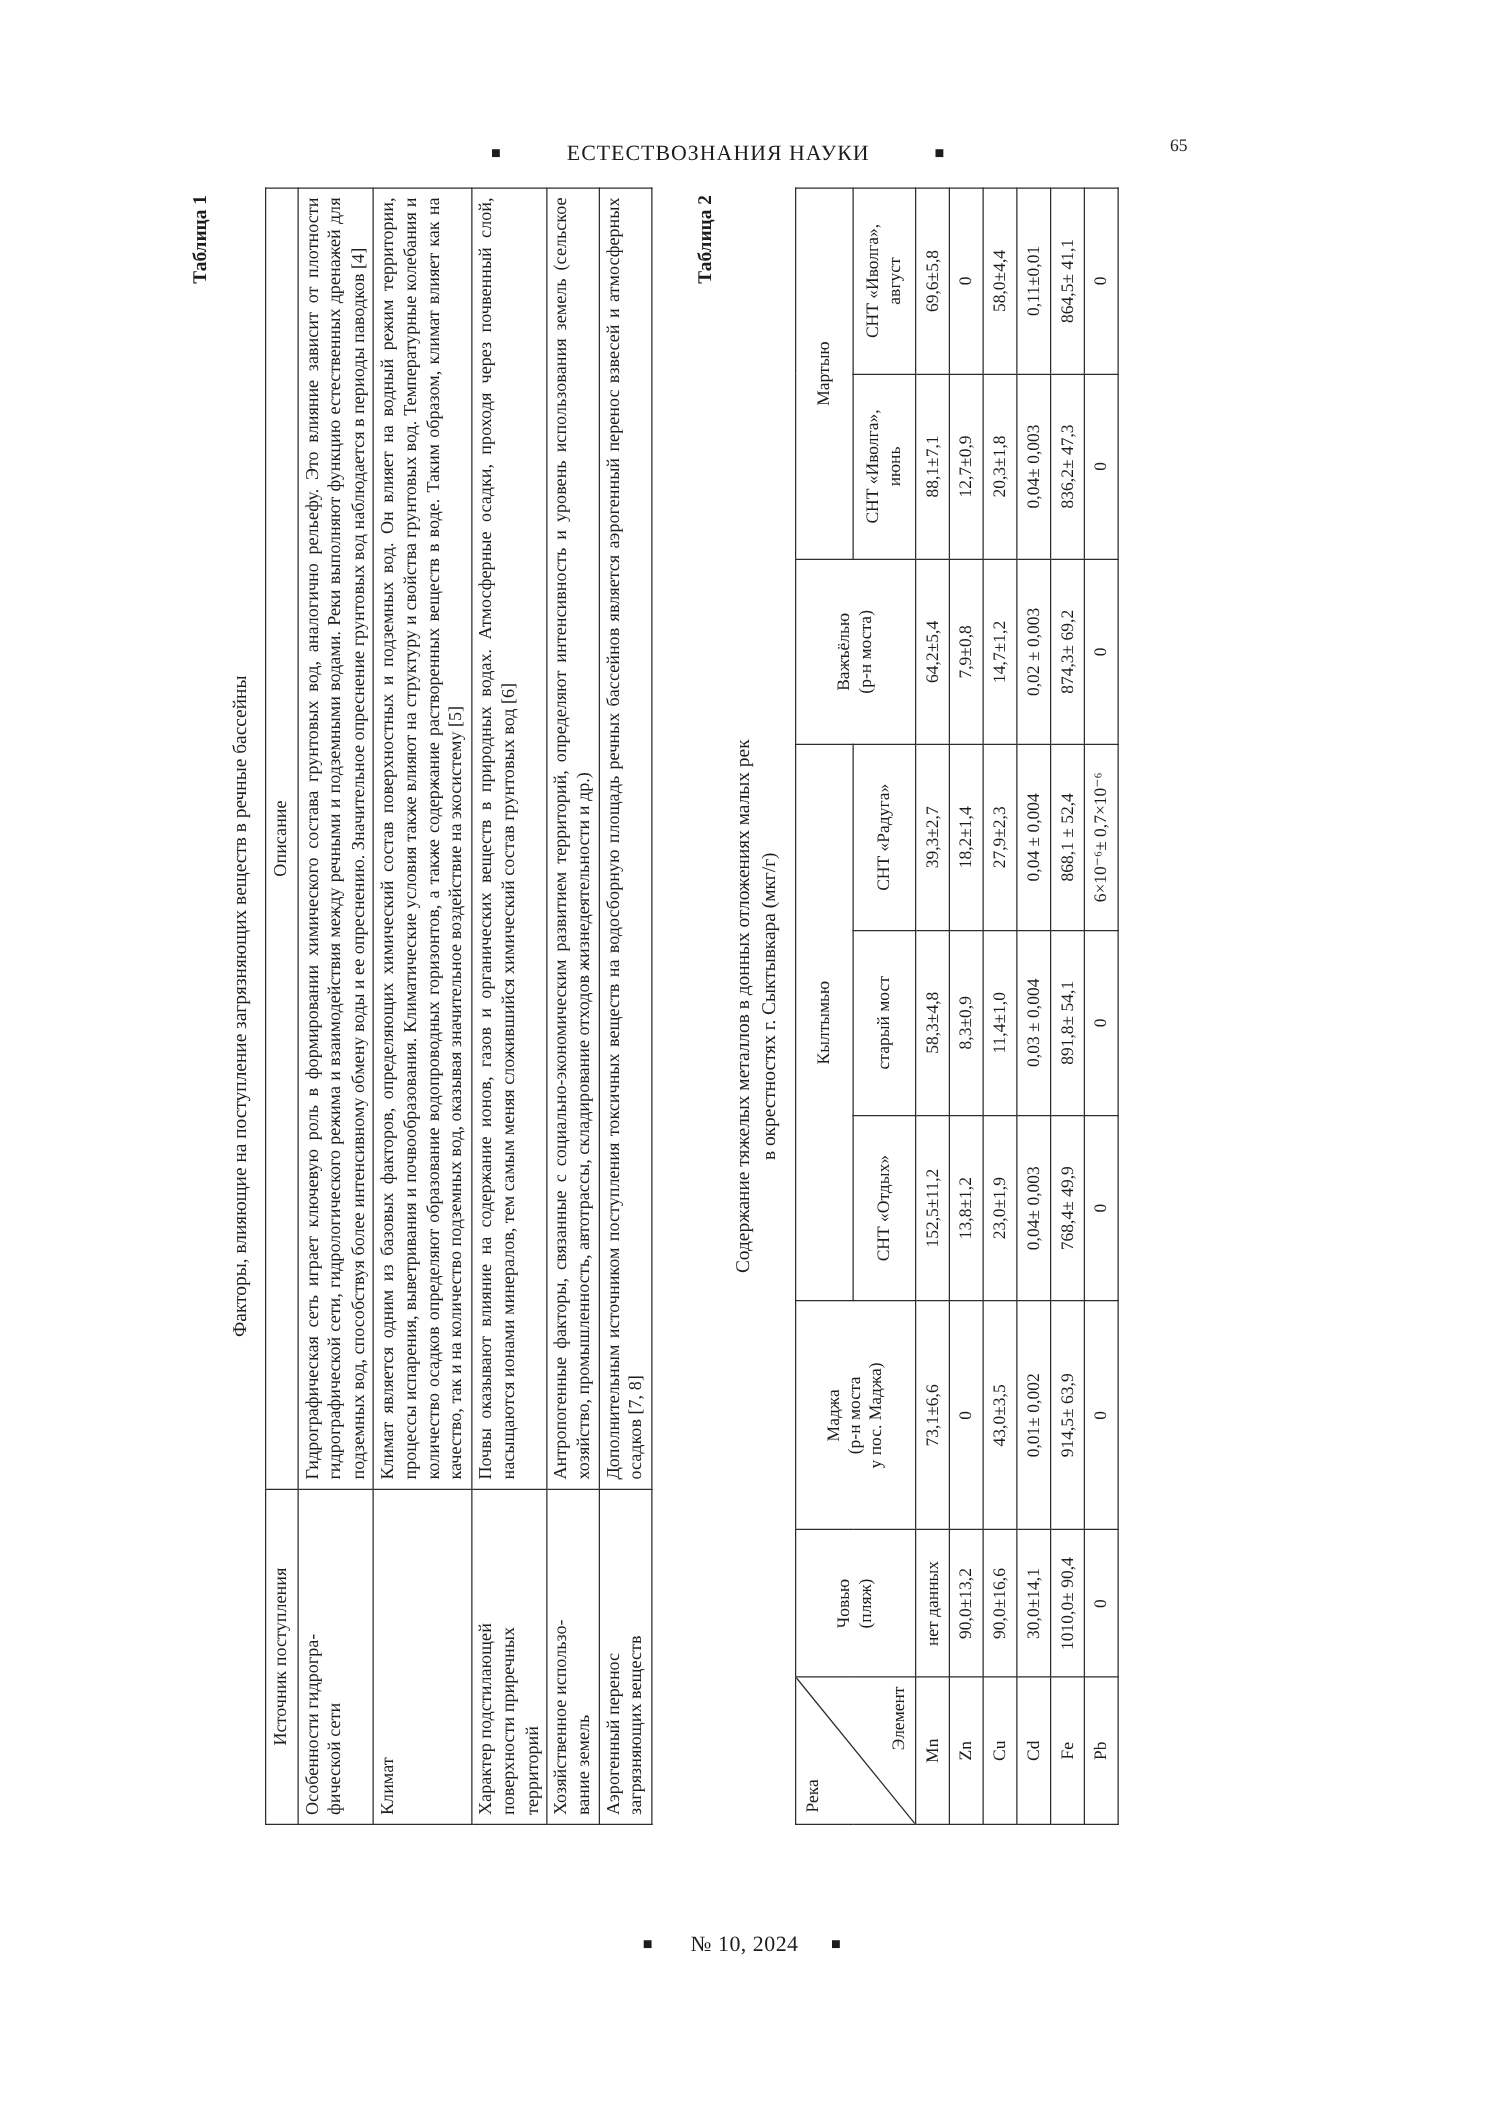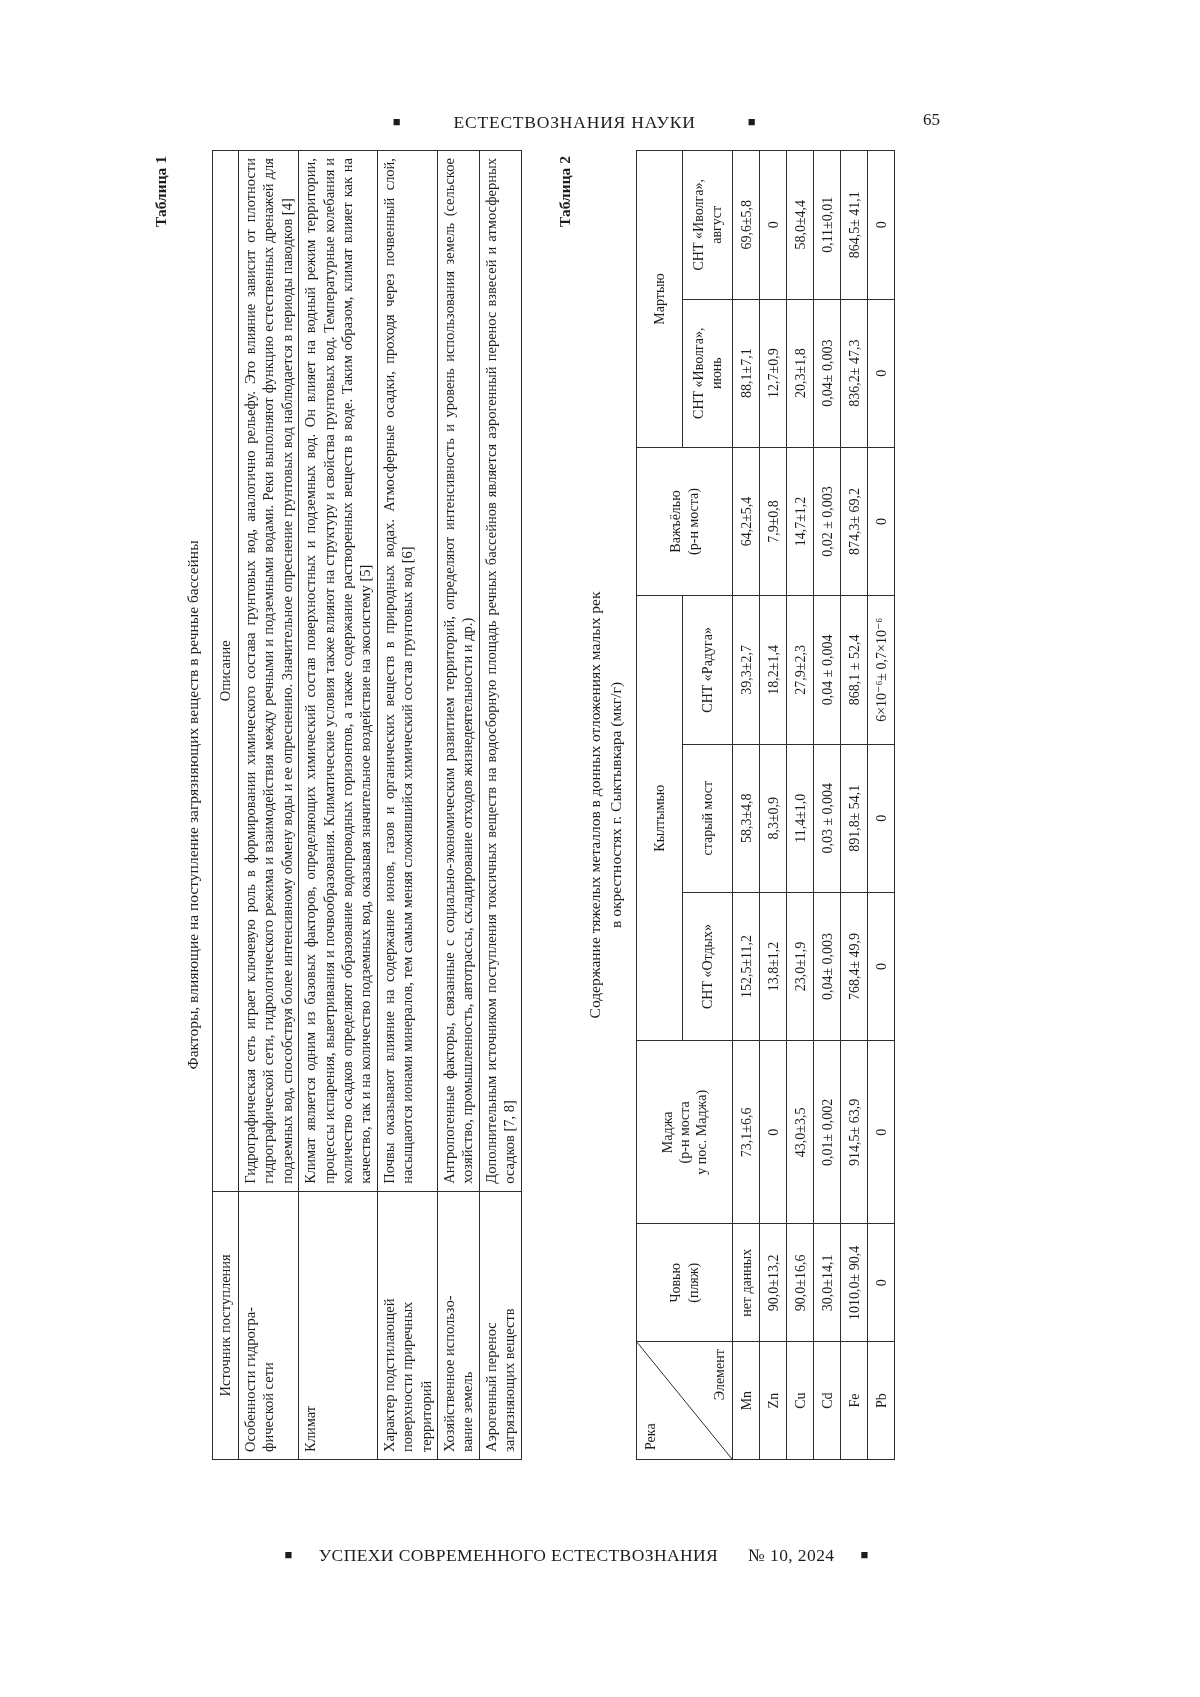--- a/index.html
+++ b/index.html
@@ -9,21 +9,21 @@
     font-family:"Liberation Serif","DejaVu Serif",serif; color:#1c1c1c;
   }
 
   
   .page-header { position:absolute; top:112px; left:0; width:1200px; height:30px; }
   .header-center {
     position:absolute; left:50%; transform:translateX(-57%);
     display:flex; align-items:center; gap:52px; font-size:17.5px; letter-spacing:.8px; white-space:nowrap;
   }
   .sq { font-size:13px; line-height:1; position:relative; top:-1px; }
-  .page-num { position:absolute; right:260px; top:-2px; font-size:17px; }
+  .page-num { position:absolute; right:250px; top:-2px; font-size:14px; }
 
   .page-footer { position:absolute; top:1545px; left:0; width:1200px; height:30px; }
   .footer-center {
     position:absolute; left:50%; transform:translateX(-54%);
     display:flex; align-items:center; gap:26px; font-size:17.5px; letter-spacing:.4px; white-space:nowrap;
   }
   .footer-center .issue { margin-left:4px; }
 
   
   .landscape {
@@ -233,17 +233,16 @@
           <td>0</td>
         </tr>
       </tbody>
     </table>
   </div>
 </div>
 
 <div class="page-footer">
   <div class="footer-center">
     <span class="sq">■</span>
-    <span>УСПЕХИ СОВРЕМЕННОГО ЕСТЕСТВОЗНАНИЯ</span>
     <span class="issue">№ 10, 2024</span>
     <span class="sq">■</span>
   </div>
 </div>
 
 </body></html>

